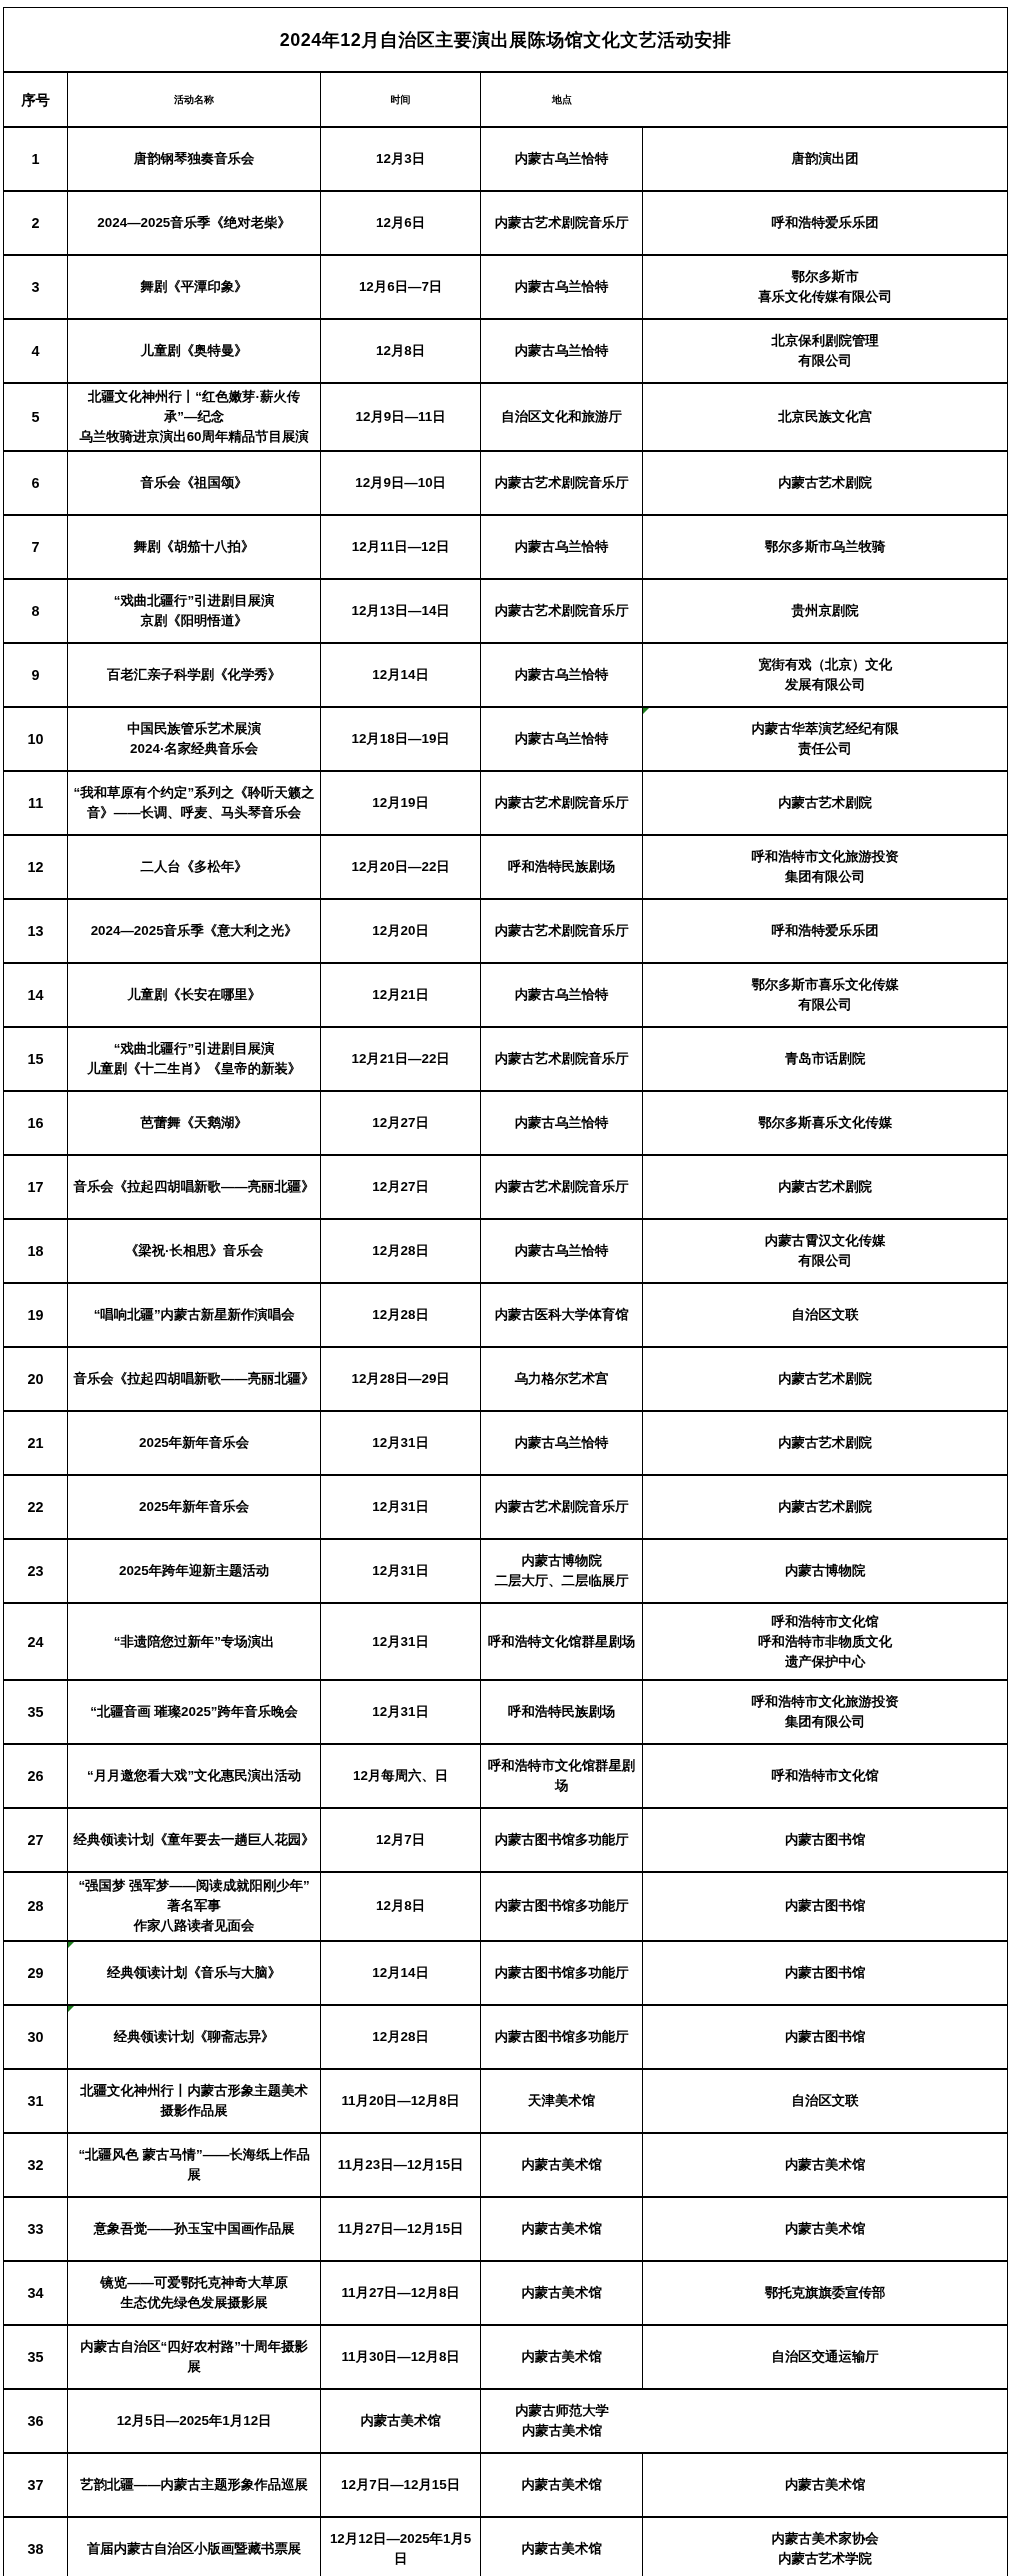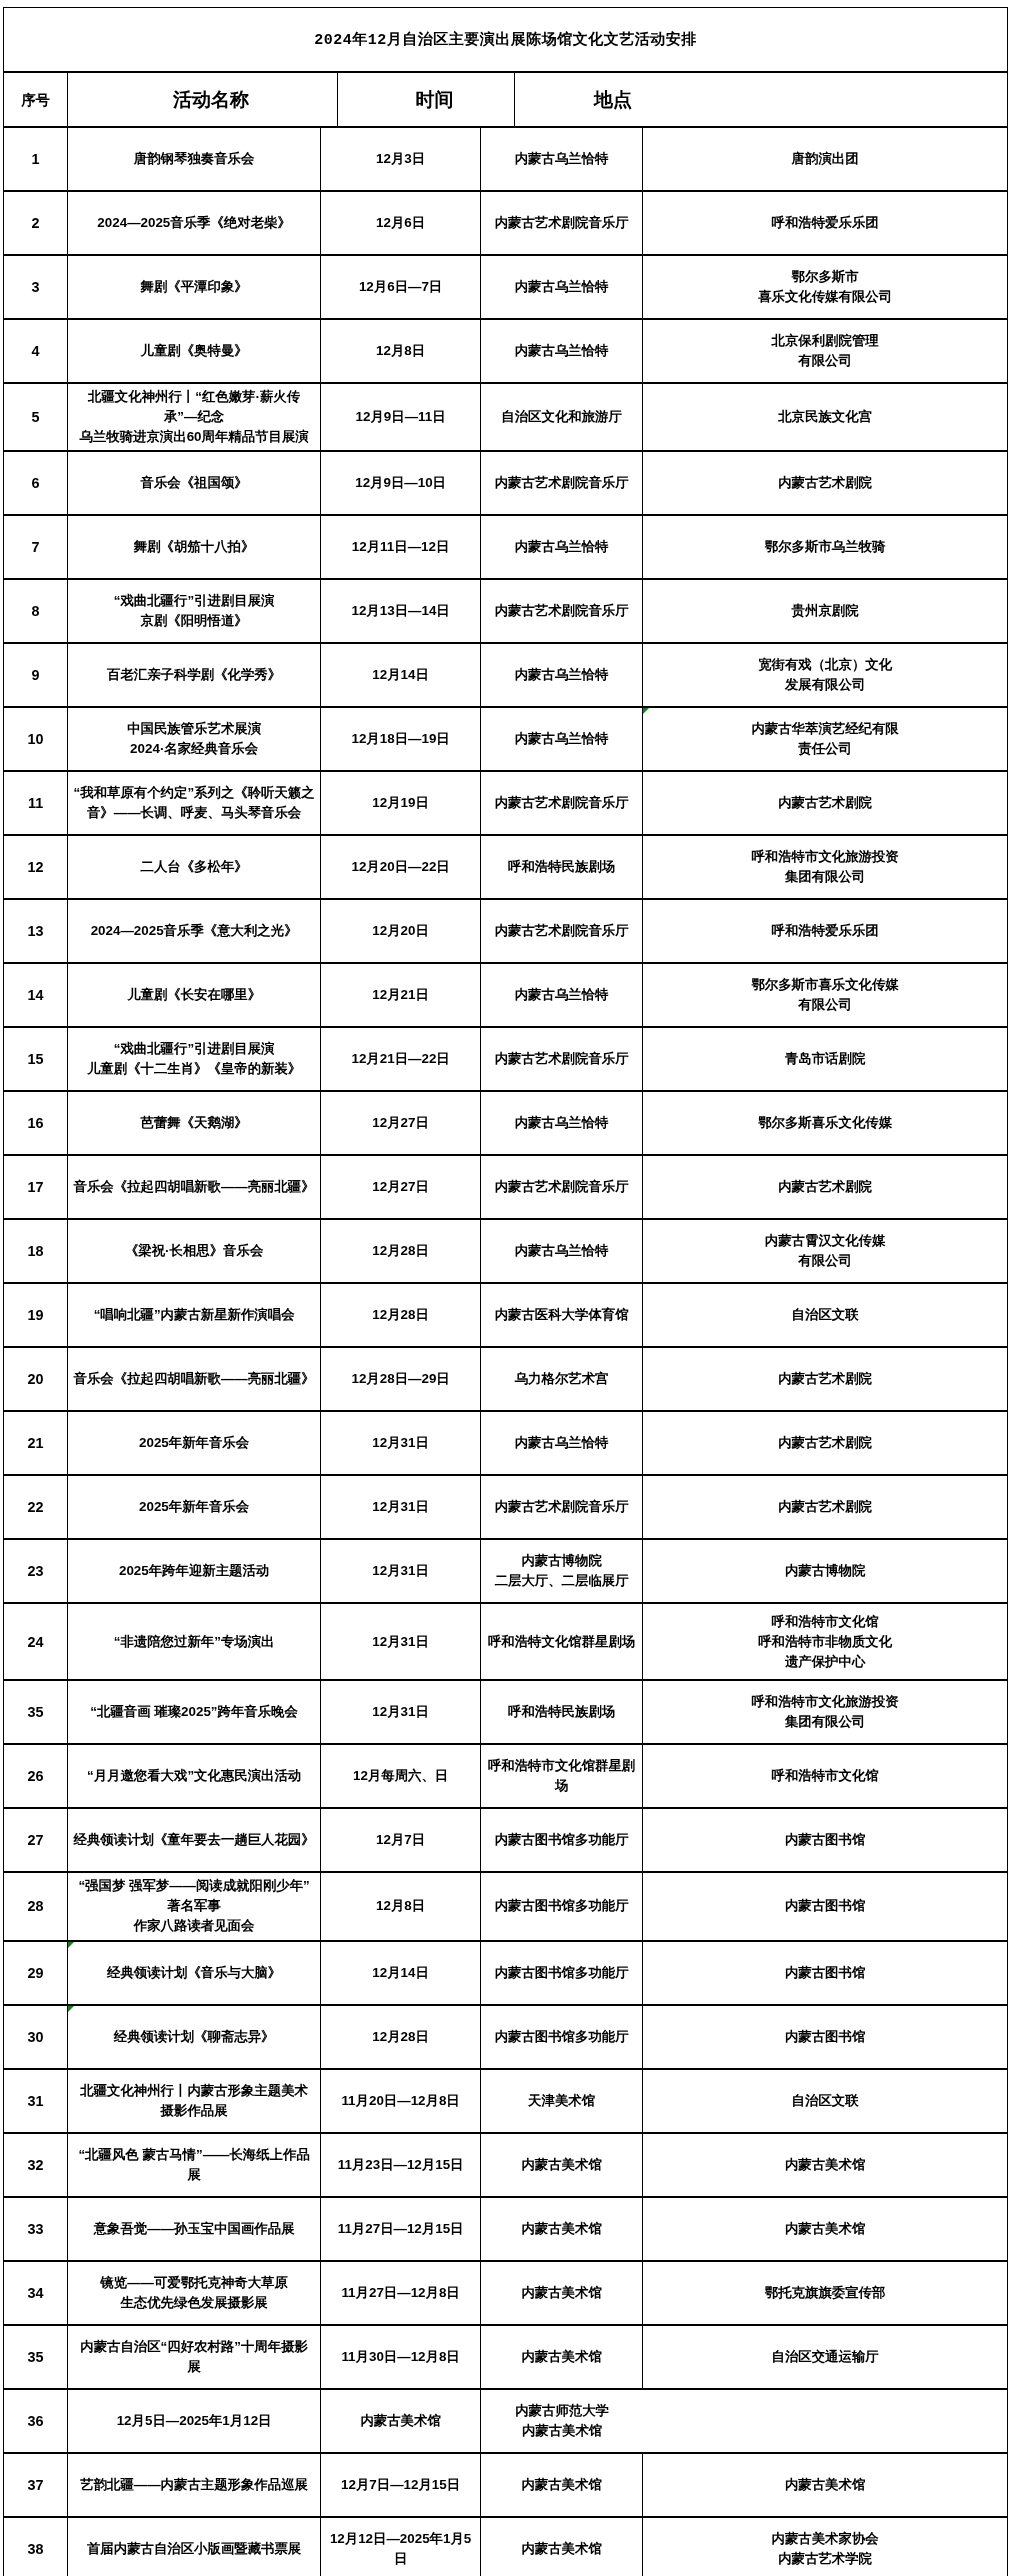--- a/index.html
+++ b/index.html
@@ -7,39 +7,38 @@
     width:1015px;height:3256px;position:relative;
     font-family:"Liberation Sans","DejaVu Sans",sans-serif;
     font-weight:700;color:#000;
   }
   .sheet{
     position:absolute;left:3.1px;top:7.2px;width:1005px;
     border:1.5px solid #000;background:#fff;box-sizing:border-box;
   }
   .title-row{
     min-height:63px;display:flex;align-items:center;justify-content:center;
-    font-size:15px;letter-spacing:0.5px;text-align:center;
+    font-size:18px;letter-spacing:0.5px;text-align:center;
     border-bottom:2.1px solid #000;
-    font-family:Liberation Mono, monospace;
   }
   .hrow,.trow{
     display:grid;
     grid-template-columns:64px 253px 160px 162px 1fr;
   }
-  .hrow{min-height:53px;gap:17px;}
+  .hrow{min-height:53px;}
   .trow{border-top:2.1px solid #000;min-height:62px;}
   .td{
     border-right:1.5px solid #000;
     display:flex;align-items:center;justify-content:center;
     text-align:center;white-space:pre-line;
     font-size:13.4px;line-height:20px;
     padding:3.1px 5.2px;box-sizing:border-box;position:relative;
   }
   .td:last-child{border-right:none;}
-  .hrow .td{font-size:19px;}
+  .hrow .td{font-size:10px;}
   .td.no{font-size:14.4px;}
   .flag::before{
     content:"";position:absolute;top:0;left:0;width:0;height:0;
     border-top:6.7px solid var(--flag,#1e7e1e);
     border-right:6.7px solid transparent;
   }
 </style>
 </head>
 <body>
 

